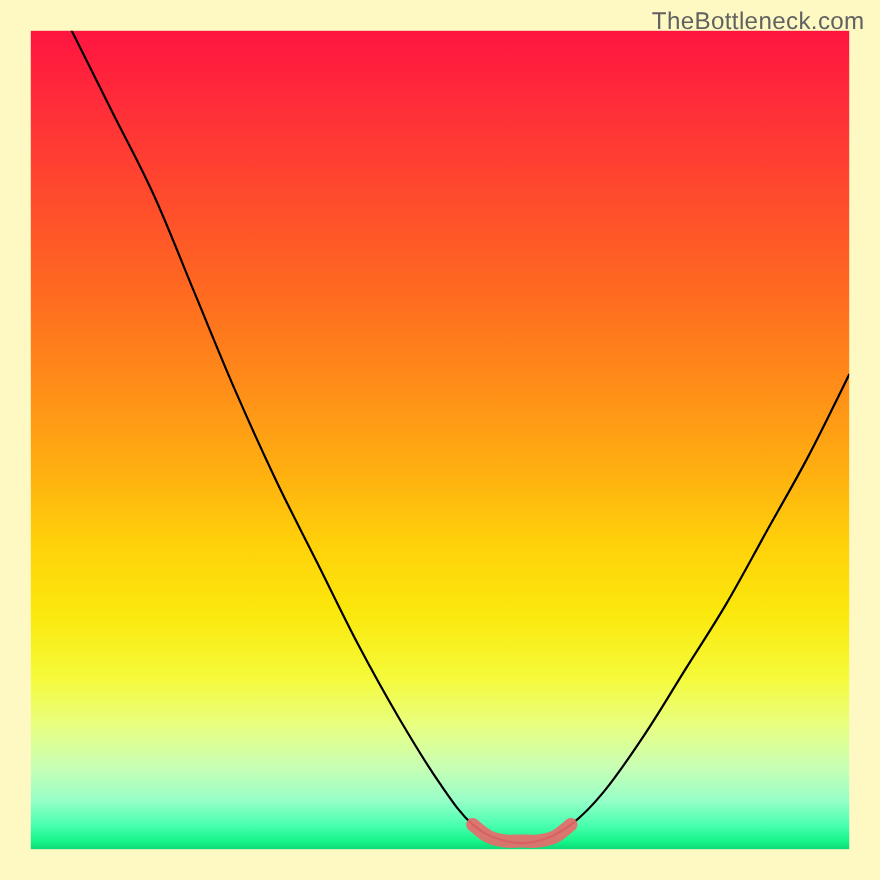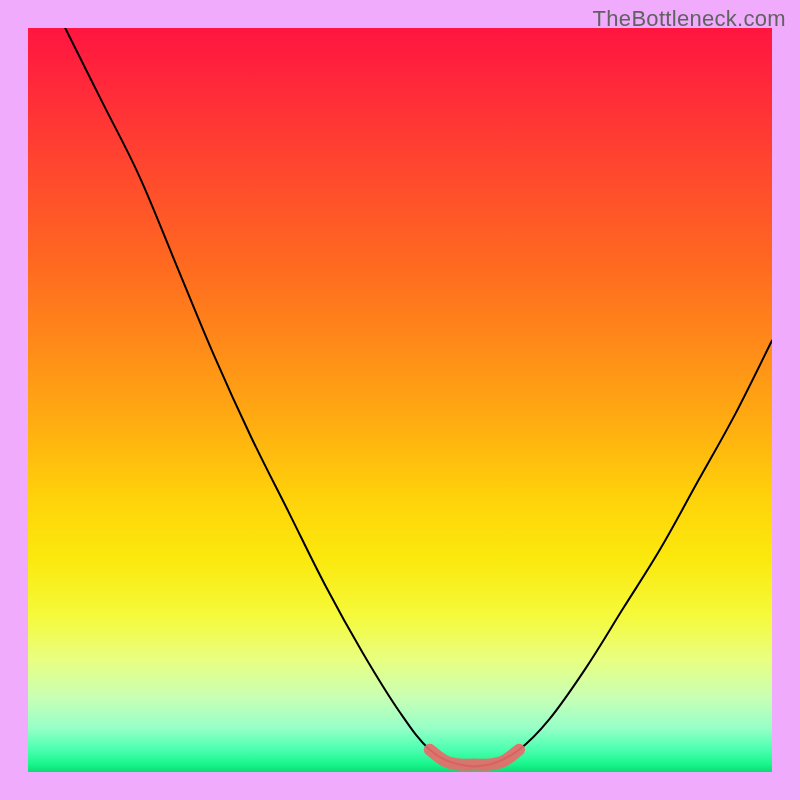--- a/index.html
+++ b/index.html
@@ -7,21 +7,21 @@
     padding: 0;
     width: 800px;
     height: 800px;
     background: #000;
     overflow: hidden;
   }
   .chart-container {
     position: relative;
     width: 800px;
     height: 800px;
-    background: #f0abfc;
+    background: #fef9c3;
   }
   .plot-area {
     position: absolute;
     left: 28px;
     top: 28px;
     width: 744px;
     height: 744px;
     background: linear-gradient(to bottom,
       #ff1540 0%,
       #ff2a3a 8%,

